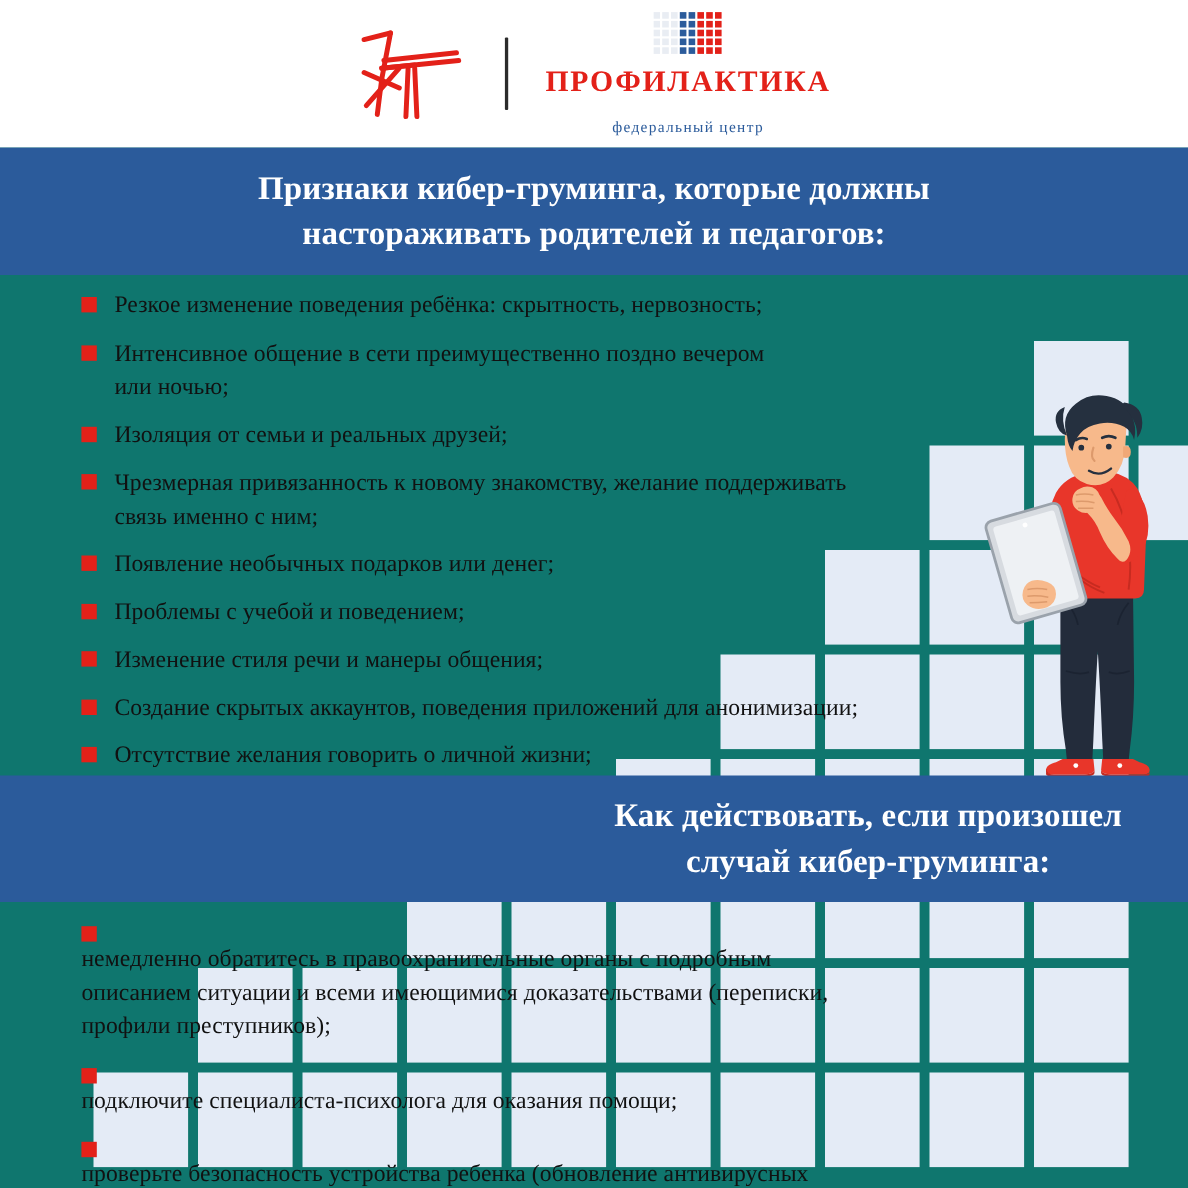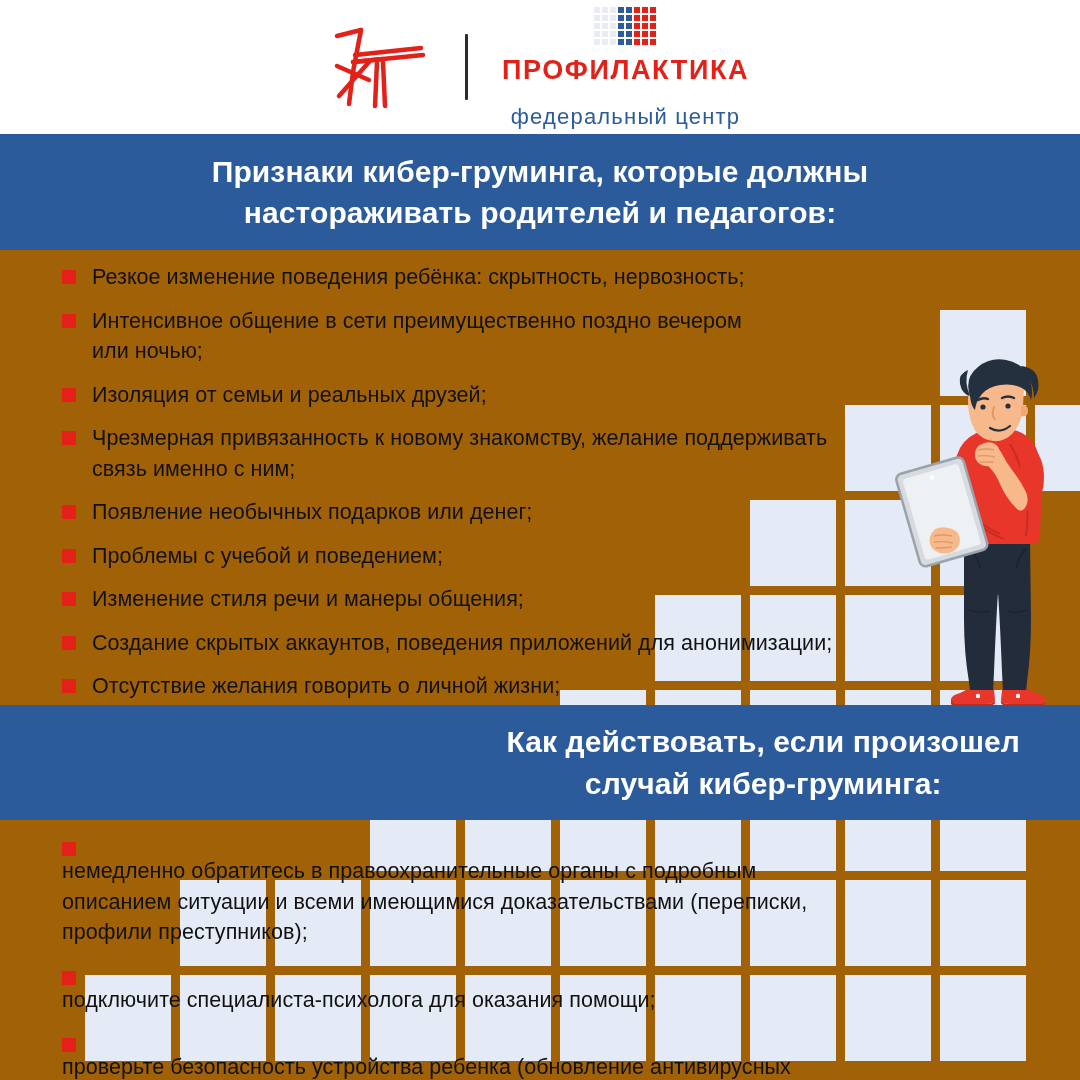--- a/index.html
+++ b/index.html
@@ -10,22 +10,23 @@
     width: 1080px;
     height: 1080px;
     background: #ffffff;
     font-family: "Liberation Sans", sans-serif;
     overflow: hidden;
   }
   #poster {
     position: relative;
     width: 1080px;
     height: 1080px;
-    background: #a16207;
+    background: #0f766e;
     overflow: hidden;
+    font-family: Liberation Serif, serif;
   }
 
   
   #bg-grid {
     position: absolute;
     left: 0;
     top: 250px;
     width: 1080px;
     height: 830px;
     z-index: 0;
@@ -71,21 +72,21 @@
   #brand-title {
     color: #e32119;
     font-size: 27px;
     font-weight: bold;
     letter-spacing: 1.6px;
     line-height: 1;
     white-space: nowrap;
   }
   #brand-sub {
     color: #2b5b9b;
-    font-size: 22px;
+    font-size: 14px;
     letter-spacing: 1.2px;
     line-height: 1;
     margin-top: 22px;
     white-space: nowrap;
   }
 
   
   .banner {
     position: absolute;
     left: 0;
@@ -105,21 +106,21 @@
     letter-spacing: 0.1px;
     padding: 0 60px;
     white-space: pre-line;
   }
   #banner-1 { top: 134px; height: 116px; }
   #banner-2 { top: 705px; height: 115px; justify-content: flex-end; }
 
   
   .list-section {
     position: absolute;
-    left: 4px;
+    left: 16px;
     width: 968px;
     z-index: 3;
     box-sizing: border-box;
   }
   #section-signs { top: 250px; padding: 12px 0 0 0; }
   #section-actions { top: 820px; padding: 14px 0 0 0; }
 
   .bullet-row {
     display: flex;
     align-items: flex-start;

